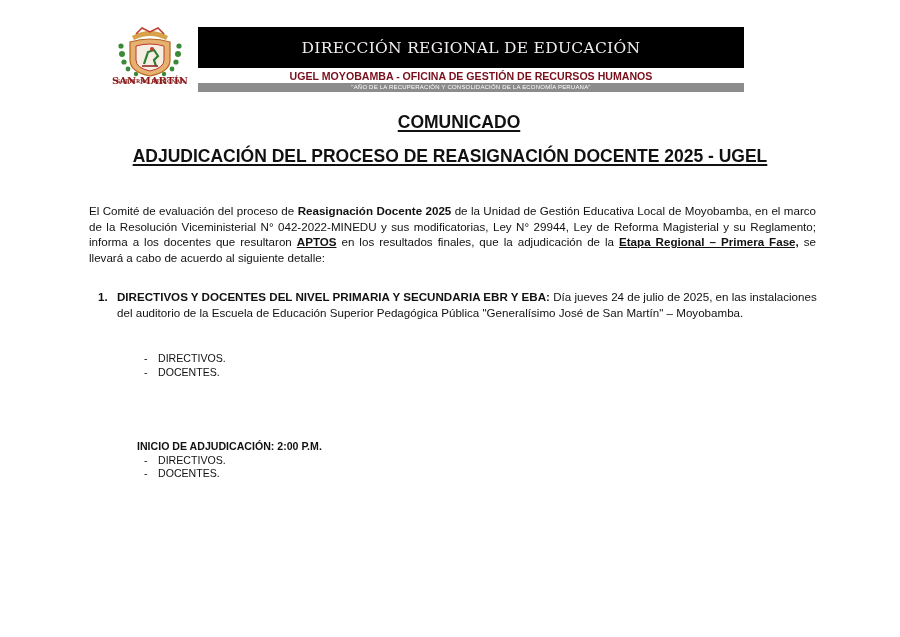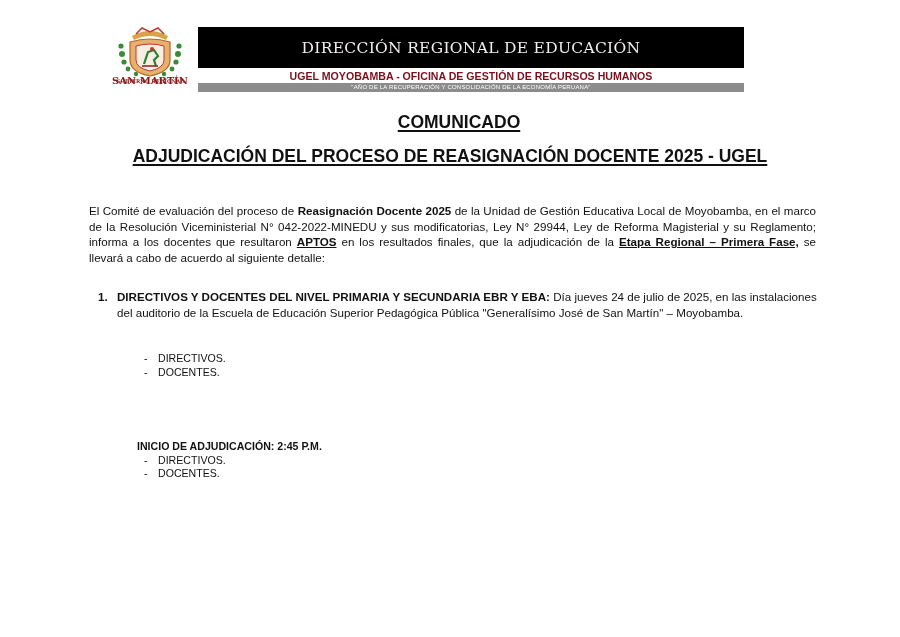--- a/index.html
+++ b/index.html
@@ -214,16 +214,16 @@
   <span class="item-num">1.</span>
   <div class="item-body"><b>DIRECTIVOS Y DOCENTES DEL NIVEL PRIMARIA Y SECUNDARIA EBR Y EBA:</b><span> Día jueves 24 de julio de 2025, en las instalaciones del auditorio de la Escuela de Educación Superior Pedagógica Pública "Generalísimo José de San Martín" – Moyobamba.</span></div>
 </div>
 
 <div class="block" style="top:352px;">
   <span class="dash-line"><span class="dash">-</span><span>DIRECTIVOS.</span></span>
   <span class="dash-line"><span class="dash">-</span><span>DOCENTES.</span></span>
 </div>
 
 <div class="block" style="top:440px;">
-  <span class="block-start">INICIO DE ADJUDICACIÓN: 2:45 P.M.</span>
+  <span class="block-start">INICIO DE ADJUDICACIÓN: 2:00 P.M.</span>
   <span class="dash-line"><span class="dash">-</span><span>DIRECTIVOS.</span></span>
   <span class="dash-line"><span class="dash">-</span><span>DOCENTES.</span></span>
 </div>
 
 </body></html>

